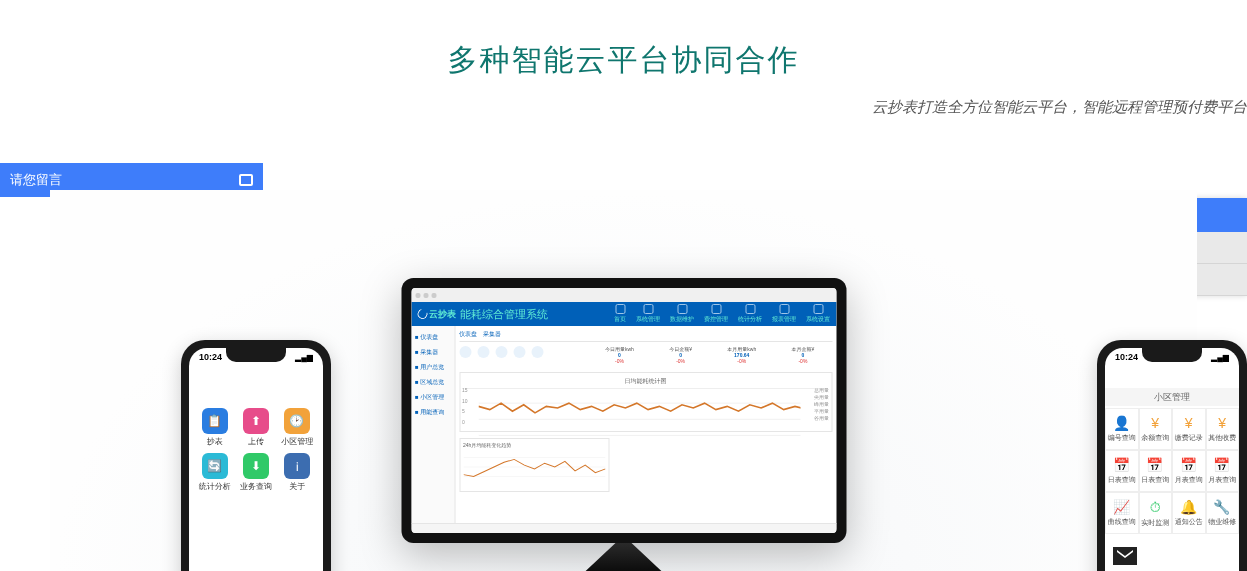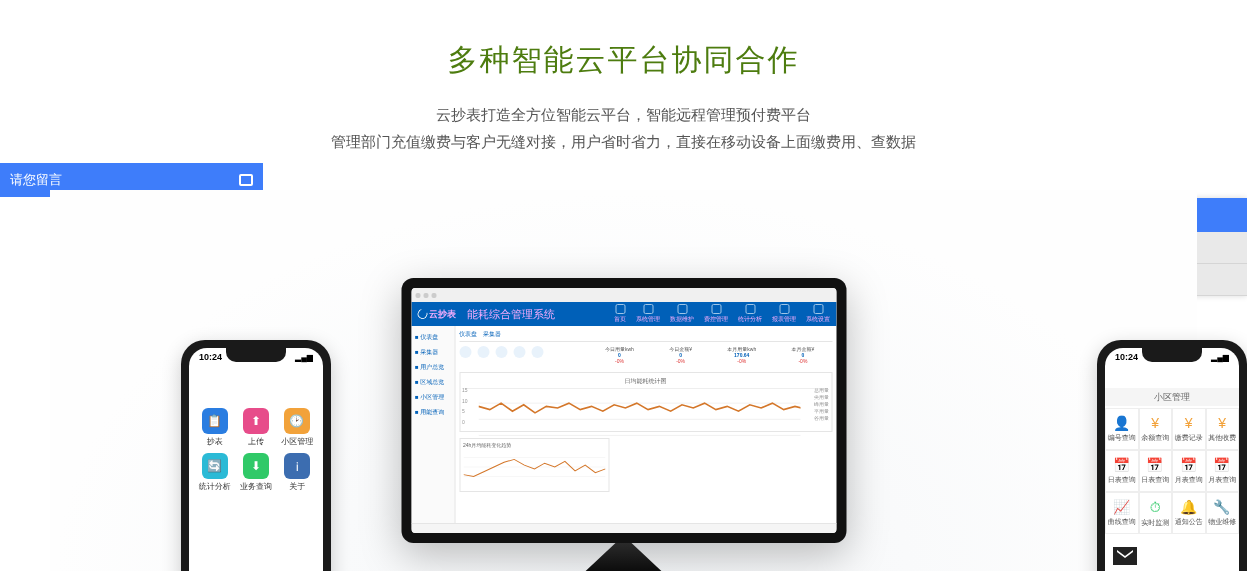--- a/index.html
+++ b/index.html
@@ -1,20 +1,20 @@
 <!DOCTYPE html>
 <html><head>
 <meta charset="utf-8">
 <style>
 * { box-sizing: border-box; margin: 0; padding: 0; }
 body { width: 1247px; height: 571px; font-family: "Microsoft YaHei", sans-serif; background: #fff; overflow: hidden; position: relative; }
 
 
-.headline { text-align: center; font-size: 30px; color: #4d7c0f; font-weight: 400; padding-top: 40px; letter-spacing: 2px; }
-.subline { text-align: center; font-size: 15px; color: #555; margin-top: 20px; line-height: 1.8; }
+.headline { text-align: center; font-size: 30px; color: #0f766e; font-weight: 400; padding-top: 40px; letter-spacing: 2px; }
+.subline { text-align: right; font-size: 15px; color: #555; margin-top: 12px; line-height: 1.8; font-style: italic; }
 
 
 .msg-widget { position: absolute; top: 163px; left: 0; width: 263px; height: 34px; background: #3e7dfa; color: #fff; font-size: 13px; display: flex; align-items: center; padding: 0 10px; }
 .msg-widget .spacer { flex: 1; }
 .msg-widget .square-icon { width: 14px; height: 12px; border: 2px solid #fff; border-radius: 2px; cursor: pointer; }
 
 
 .consult { position: absolute; top: 198px; right: 0; width: 185px; box-shadow: 0 0 6px rgba(0,0,0,.15); background:#fff; }
 .consult-head { height: 34px; background: #3e7dfa; color: #fff; display: flex; align-items: center; justify-content: center; font-size: 14px; gap: 6px; }
 .consult-head .chat-icon { width: 16px; height: 16px; border-radius: 50%; background: #fff; display: flex; align-items: center; justify-content: center; }
@@ -48,21 +48,21 @@
 
 
 .monitor { position: absolute; left: 50%; transform: translateX(-50%); top: 278px; width: 445px; }
 .monitor-bezel { background: #111; border-radius: 12px; padding: 10px; box-shadow: 0 12px 40px rgba(0,0,0,.25); }
 .monitor-screen { background: #fff; height: 245px; border-radius: 4px; overflow: hidden; display: flex; flex-direction: column; }
 .monitor-stand { width: 80px; height: 30px; background: linear-gradient(#2a2a2a,#0a0a0a); margin: 0 auto; clip-path: polygon(40% 0,60% 0,100% 100%,0 100%); }
 
 
 .win-titlebar { height: 14px; background: #f0f0f0; display: flex; align-items: center; padding: 0 4px; gap: 3px; }
 .win-dot { width: 5px; height: 5px; border-radius: 2px; background: #ccc; }
-.app-header { height: 24px; background: #0060b8; display: flex; align-items: center; color: #f0abfc; padding: 0 6px; gap: 11px; }
+.app-header { height: 24px; background: #0060b8; display: flex; align-items: center; color: #5eead4; padding: 0 6px; gap: 4px; }
 .app-logo { font-size: 9px; font-weight: bold; display:flex; align-items:center; gap:2px;}
 .app-logo-icon { width:10px; height:10px; border:1.5px solid #fff; border-radius:50%; border-top-color:transparent; transform:rotate(30deg);}
 .app-title { font-size: 11px; }
 .app-nav { margin-left: auto; display: flex; gap: 10px; }
 .app-nav-item { display: flex; flex-direction: column; align-items: center; font-size: 6px; gap:1px; }
 .app-nav-ico { width: 10px; height: 10px; border: 1px solid #9ec5e8; border-radius: 2px; }
 
 .dash-body { flex:1; display:flex; font-size:6px; color:#555; }
 .dash-side { width: 44px; background: #fafafa; border-right:1px solid #e5e5e5; padding:4px 2px; }
 .dash-side-item { padding: 3px 2px; color:#0060b8; }
@@ -85,21 +85,20 @@
 
 
 .mail-float { position:absolute; bottom:6px; right:110px; width:24px; height:18px; background:#222; display:flex; align-items:center; justify-content:center; color:#fff; }
 </style>
 </head>
 <body>
 
 <h1 class="headline">多种智能云平台协同合作</h1>
 <div class="subline">
   <div>云抄表打造全方位智能云平台，智能远程管理预付费平台</div>
-  <div>管理部门充值缴费与客户无缝对接，用户省时省力，直接在移动设备上面缴费用、查数据</div>
 </div>
 
 <div class="msg-widget">
   <span>请您留言</span>
   <span class="spacer"></span>
   <span class="square-icon"></span>
 </div>
 
 <div class="consult">
   <div class="consult-head">

